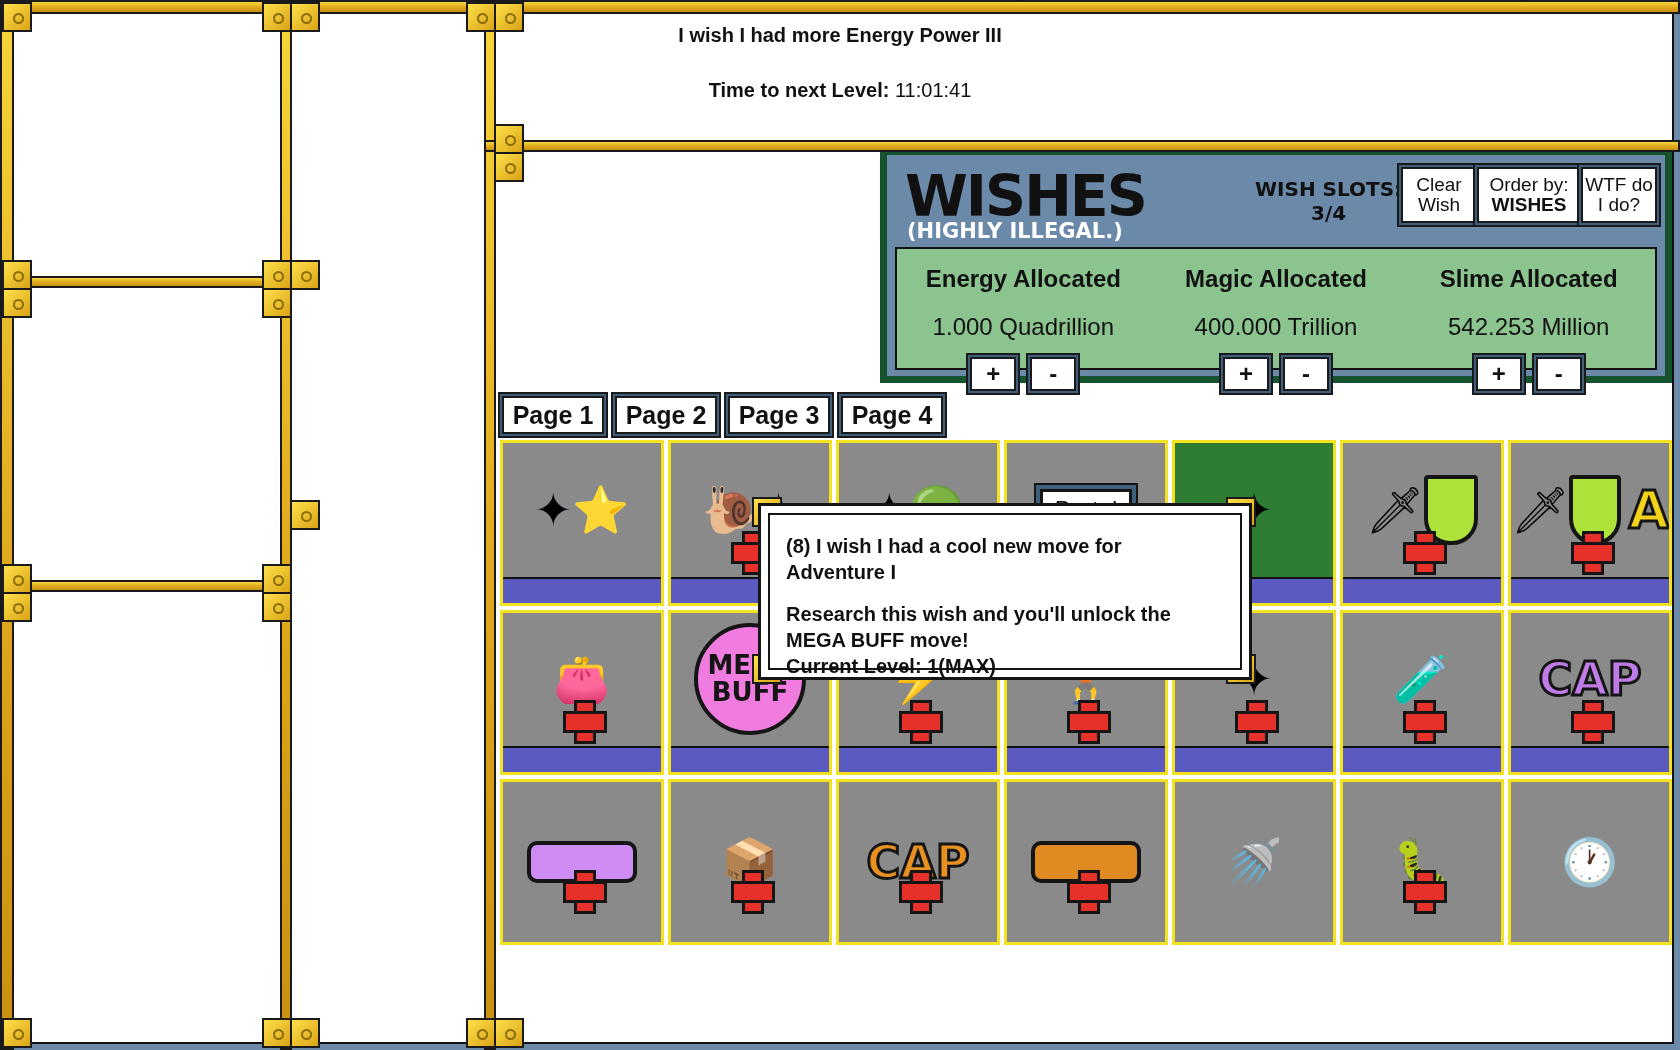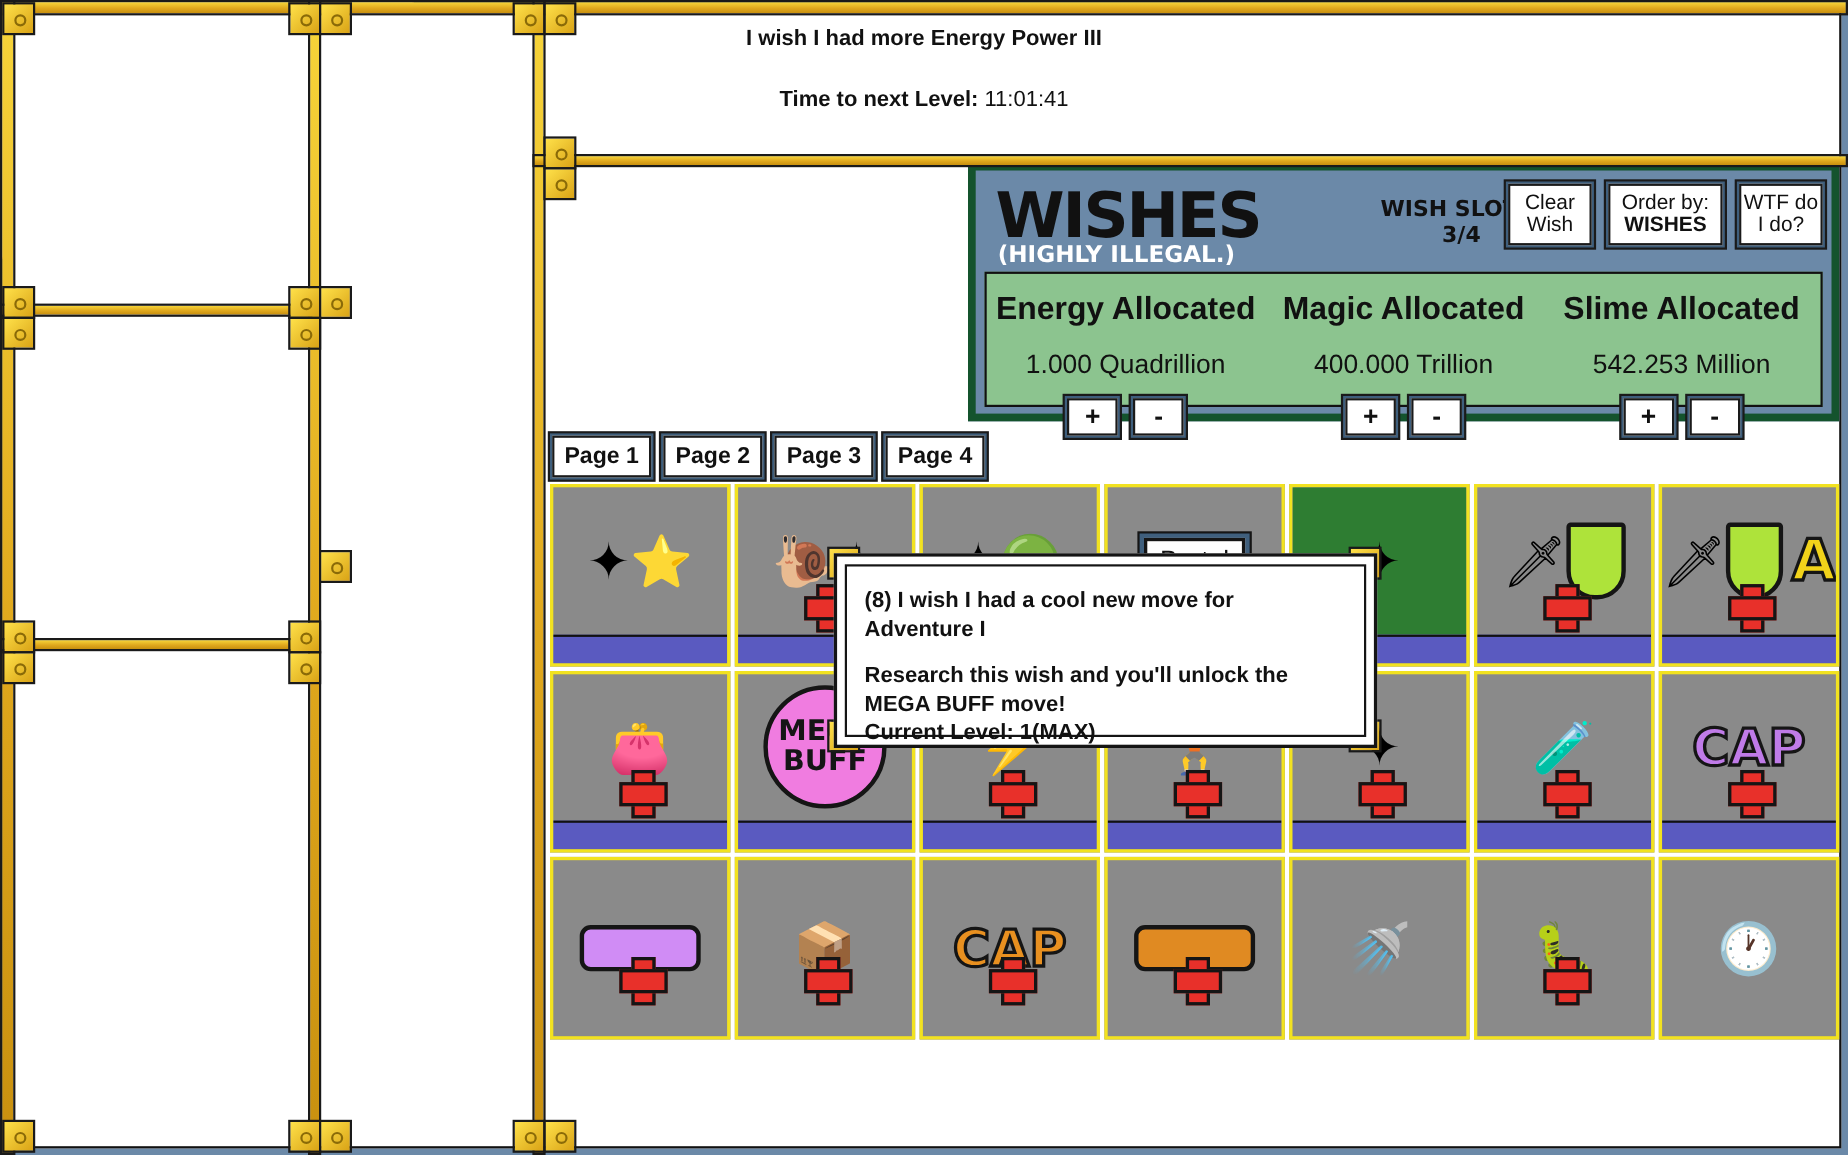--- a/index.html
+++ b/index.html
@@ -127,39 +127,39 @@
     letter-spacing:-2px; color:#111; font-family:"DejaVu Sans", sans-serif;
   }
   .wishes-sub{
     position:absolute; left:20px; top:64px; font-size:21px; font-weight:bold; color:#ffffff;
     font-family:"DejaVu Sans", sans-serif;
   }
   .slots{
     position:absolute; left:368px; top:22px; font-size:20px; font-weight:bold; color:#111;
     text-align:center; font-family:"DejaVu Sans", sans-serif; line-height:1.2;
   }
-  .hdr-btns{ position:absolute; right:8px; top:12px; display:flex; gap:15px;}
+  .hdr-btns{ position:absolute; right:8px; top:12px; display:flex; gap:0;}
   .hdr-btn{ width:76px; height:56px; font-size:19px; flex-direction:column;}
   .hdr-btn.wide{ width:104px;}
   .hdr-btn b{ font-weight:bold; }
 
   .alloc{
     position:absolute; left:8px; top:92px; right:8px; bottom:6px;
     background:#8cc48f; border:2px solid #111;
     display:flex;
   }
   .alloc-col{ flex:1; text-align:center; padding-top:16px;}
-  .alloc-col .h{ font-weight:bold; font-size:29px; color:#111;}
+  .alloc-col .h{ font-weight:bold; font-size:24px; color:#111;}
   .alloc-col .v{ font-weight:normal; font-size:24px; color:#111; margin-top:20px;}
   .alloc-btns{ display:flex; gap:14px; justify-content:center; margin-top:16px;}
   .alloc-btns .btn{ width:46px; height:34px; font-size:24px; font-weight:bold;}
 
   
   #pagetabs{ position:absolute; left:502px; top:396px; display:flex; gap:11px; z-index:5;}
-  .page-btn{ width:90px; height:38px; font-size:21px; font-weight:bold;}
+  .page-btn{ width:102px; height:38px; font-size:25px; font-weight:bold;}
 
   
   #wishgrid{
     position:absolute; left:500px; top:440px; width:1172px; height:505px;
     display:grid; grid-template-columns:repeat(7,1fr); grid-template-rows:repeat(3,1fr);
     gap:4px;
   }
   .cell{
     background:#8a8a8a; border:3px solid #f2e220; position:relative; overflow:hidden;
     cursor:pointer;

